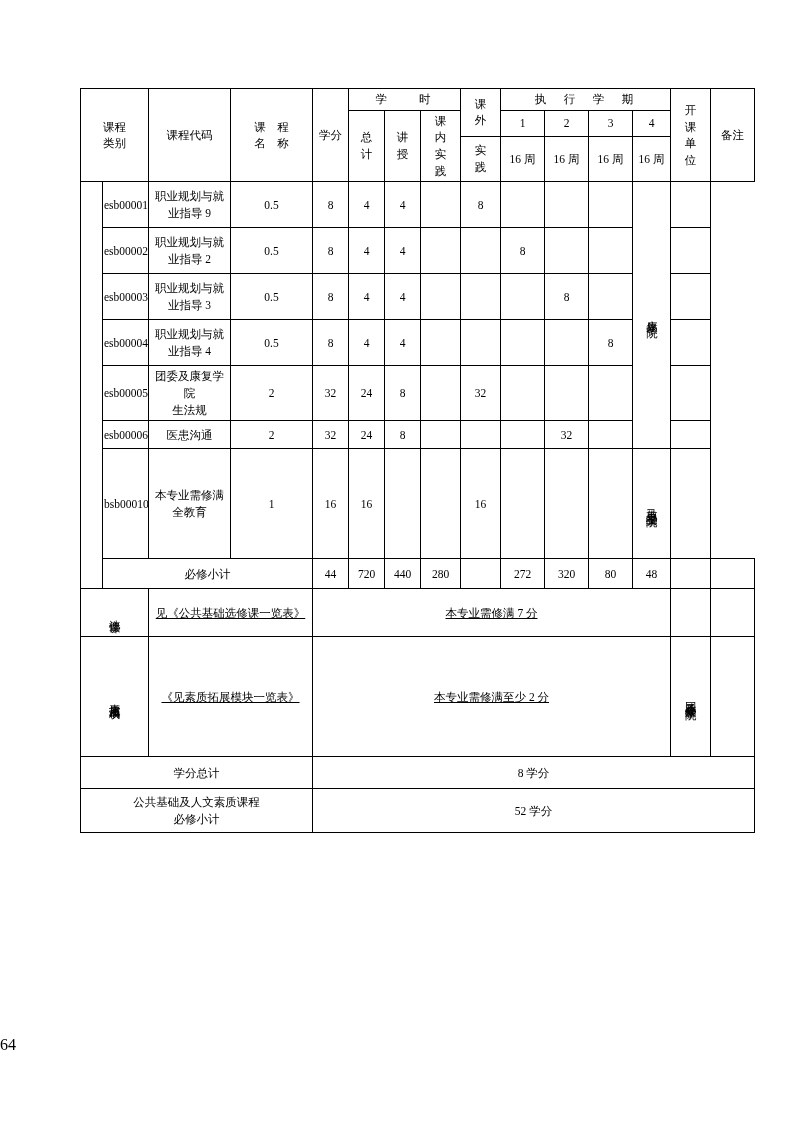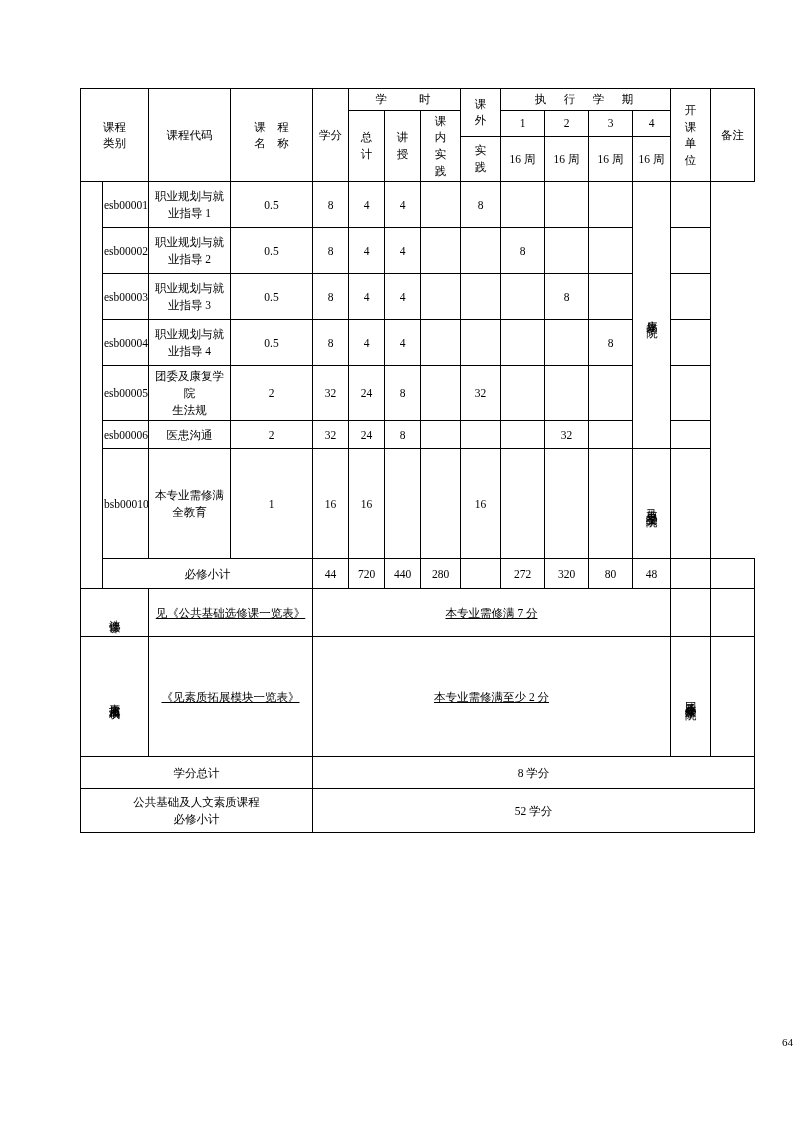--- a/index.html
+++ b/index.html
@@ -64,22 +64,22 @@
     text-decoration: underline;
   }
   .tall {
     height: 46px;
   }
   .page-num {
     position: absolute;
     left: 0;
     top: 1036px;
     width: 793px;
-    text-align: right;
-    font-size: 11px;
+    text-align: left;
+    font-size: 16px;
     font-family: "Liberation Serif", "DejaVu Serif", serif;
   }
 </style>
 </head>
 <body>
 
 <div class="page">
 
   <div class="table-wrap">
     <table class="course">
@@ -158,21 +158,21 @@
         <td>16 周</td>
         <td>16 周</td>
         <td>16 周</td>
       </tr>
 
       <tr class="tall">
         <td rowspan="8"></td>
         <td>esb00001</td>
         <td>
           <div>职业规划与就</div>
-          <div>业指导 1</div>
+          <div>业指导 9</div>
         </td>
         <td>0.5</td>
         <td>8</td>
         <td>4</td>
         <td>4</td>
         <td></td>
         <td>8</td>
         <td></td>
         <td></td>
         <td></td>

